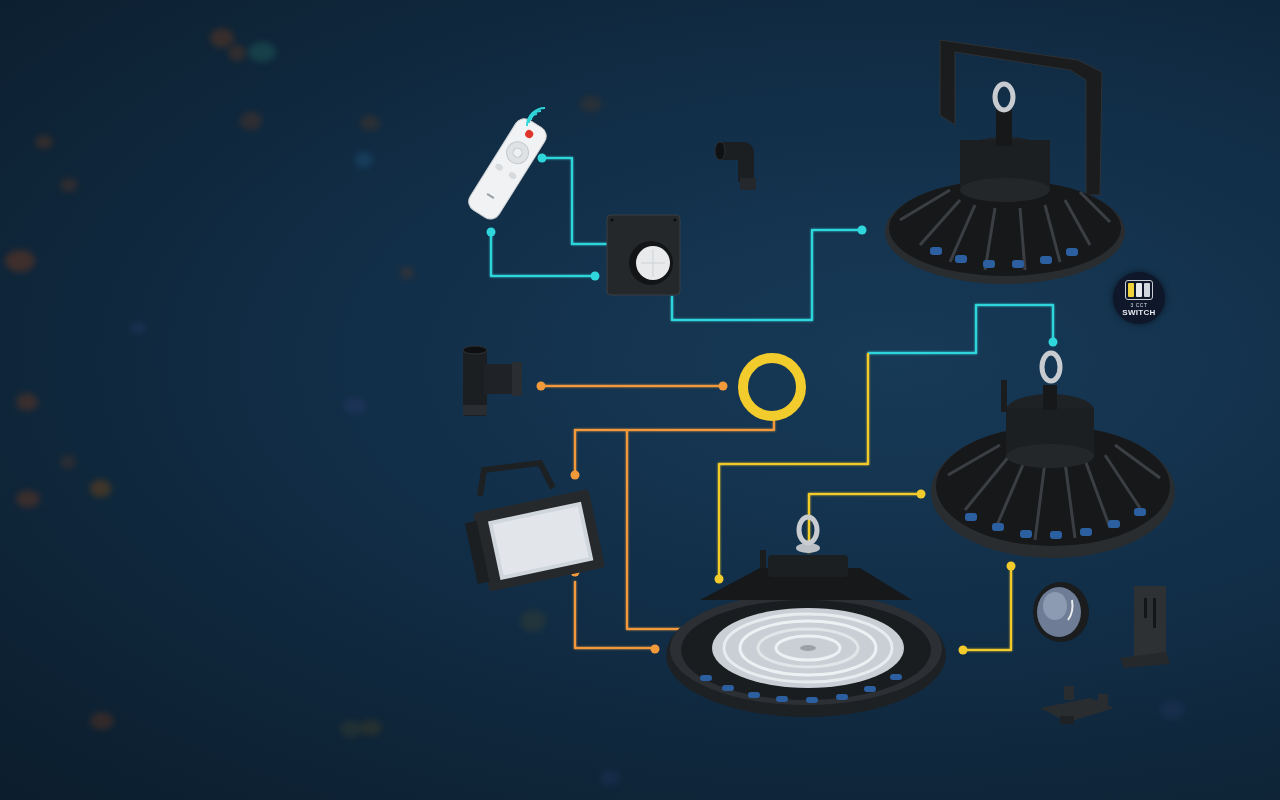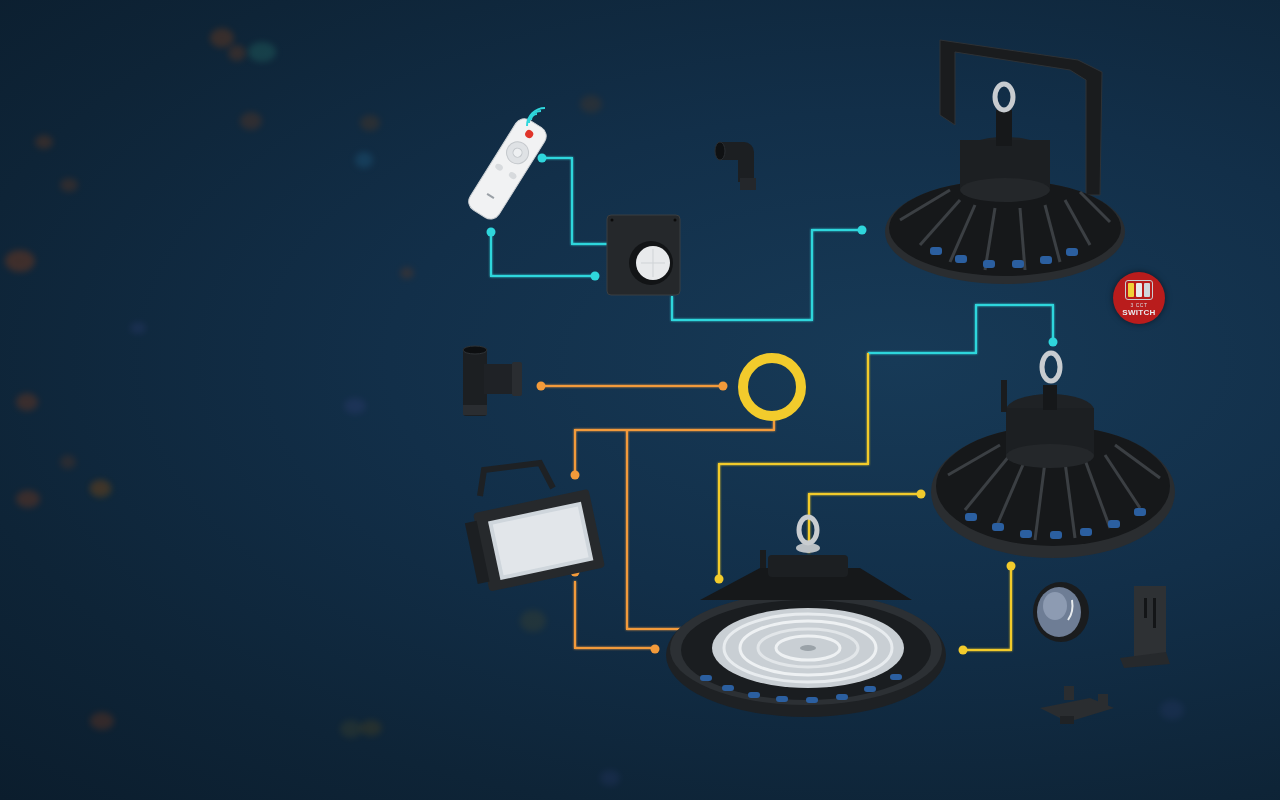--- a/index.html
+++ b/index.html
@@ -7,21 +7,21 @@
     width:1280px; height:800px; overflow:hidden; position:relative;
     font-family: "Liberation Sans", sans-serif;
     background: radial-gradient(ellipse at 70% 45%, #173a57 0%, #122f49 40%, #0e2437 75%, #0b1d2d 100%);
   }
   .bokeh { position:absolute; inset:0; }
   .bokeh span { position:absolute; border-radius:50%; filter:blur(3px); }
   .stage { position:absolute; inset:0; }
   svg.wires { position:absolute; left:0; top:0; }
   .switch-badge {
     position:absolute; left:1113px; top:272px; width:52px; height:52px; border-radius:50%;
-    background:#b91c1c; display:flex; flex-direction:column; align-items:center; justify-content:center;
+    background:#0f172a; display:flex; flex-direction:column; align-items:center; justify-content:center;
     box-shadow:0 0 6px rgba(0,0,0,0.5);
   }
   .switch-bars { display:flex; gap:2px; border:1.5px solid #c9ced3; border-radius:3px; padding:2px; }
   .switch-bars i { display:block; width:6px; height:14px; border-radius:1px; }
   .switch-sub { color:#d8dde2; font-size:5px; margin-top:2px; letter-spacing:0.5px; }
   .switch-label { color:#e8ecef; font-size:8px; font-weight:bold; letter-spacing:0.3px; line-height:9px; }
 </style>
 </head>
 <body>
 

